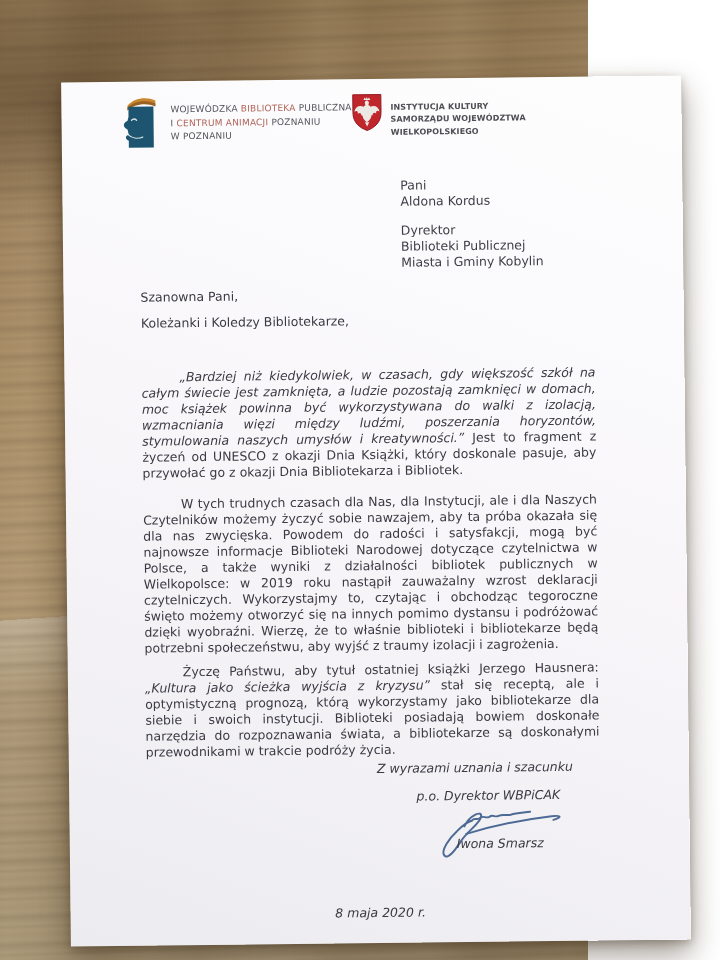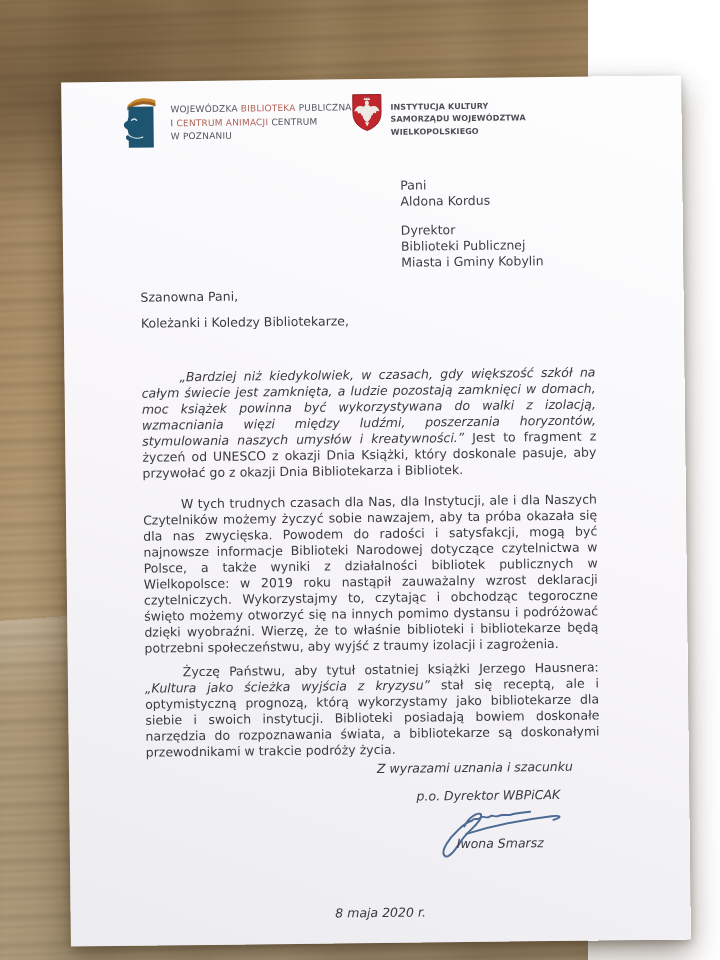--- a/index.html
+++ b/index.html
@@ -69,21 +69,21 @@
     <div class="logo-left">
       <svg width="40" height="56" viewBox="0 0 40 56">
         <path d="M8 12 C15 4 27 3 36 7 L36 12 C27 8 15 9 8 16 Z" fill="#c8872f"></path>
         <path d="M8 14 C15 7 27 6 36 10 L36 13 C27 9 15 10 8 17 Z" fill="#9a6120"></path>
         <path d="M9 13 H34 V54 H9 L9 47 C5 45 5.5 42 9 41 L8 36 C3 33 3 29.5 8 27 L9 23 Z" fill="#1d5570"></path>
         <path d="M12 26.5 C13.5 25 15.5 25 17 26.5" stroke="rgba(255,255,255,.85)" stroke-width="1.3" fill="none" stroke-linecap="round"></path>
         <path d="M8 40.5 C12 44.5 18 45.5 23 43.5" stroke="rgba(255,255,255,.8)" stroke-width="1.3" fill="none" stroke-linecap="round"></path>
       </svg>
       <div class="logo-left-text">
         <div><span>WOJEWÓDZKA </span><span class="logo-accent">BIBLIOTEKA</span><span> PUBLICZNA</span></div>
-        <div><span>I </span><span class="logo-accent">CENTRUM ANIMACJI</span><span> CENTRUM</span></div>
+        <div><span>I </span><span class="logo-accent">CENTRUM ANIMACJI</span><span> POZNANIU</span></div>
         <div>W POZNANIU</div>
       </div>
     </div>
 
     <div class="logo-right">
       <svg width="31" height="39" viewBox="0 0 32 40">
         <path d="M1.5 1.5 H30.5 V20 C30.5 30 24 35.5 16 38.5 C8 35.5 1.5 30 1.5 20 Z" fill="#c0272d" stroke="#8e1d22" stroke-width="1"></path>
         <path d="M12.5 7 l1.2 -2.6 1.4 1.5 0.9 -2 0.9 2 1.4 -1.5 1.2 2.6 z" fill="#ece9e4"></path>
         <path d="M16 7.5 C17.5 7.5 18.4 9 18 10.5 L17.5 12.3 C20 13.4 21 16.2 21 20 C21 25 19 28 16 30 C13 28 11 25 11 20 C11 16.2 12 13.4 14.5 12.3 L14 10.5 C13.6 9 14.5 7.5 16 7.5 Z" fill="#ece9e4"></path>
         <path d="M12.6 14 C8 12 4 14 3 19 C5.5 17.5 7 18.6 6.5 21 C9 19.6 10.4 20.6 10 23 C11.6 22 13 23 12.6 25.5 L14.2 21.5 Z" fill="#ece9e4"></path>

